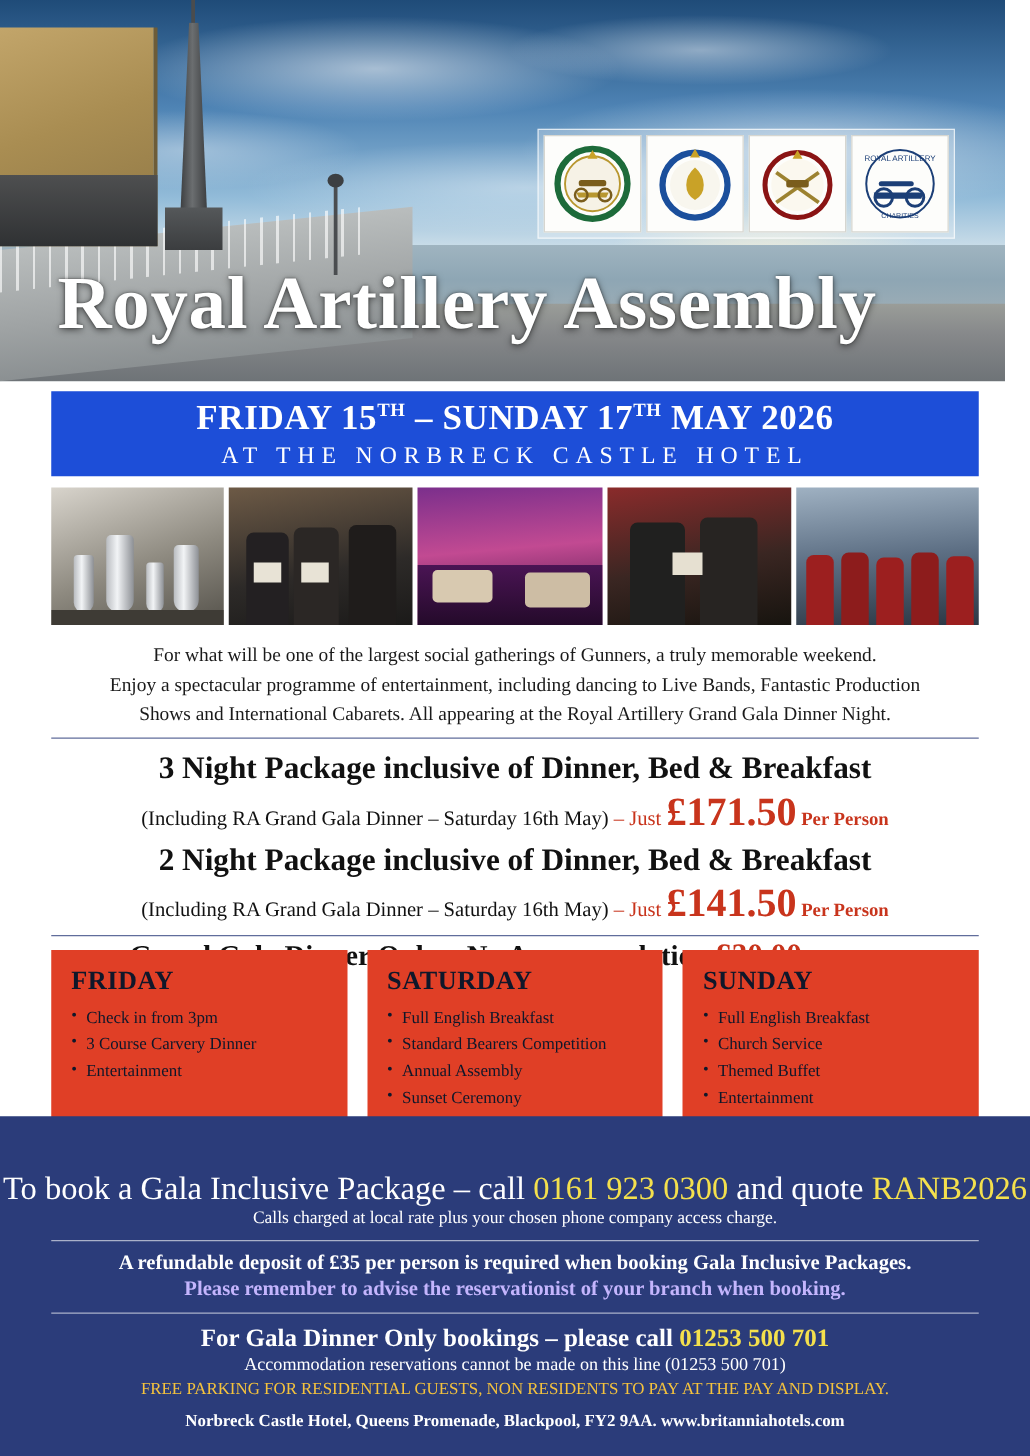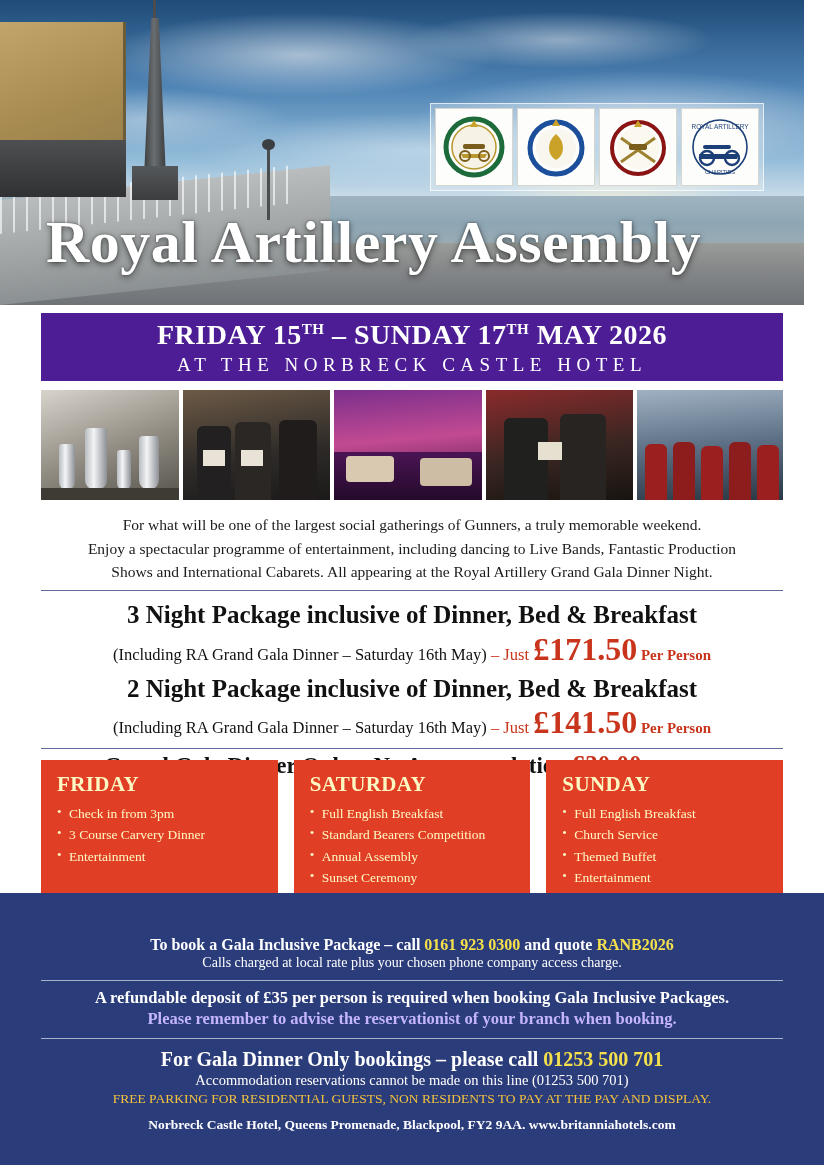--- a/index.html
+++ b/index.html
@@ -111,21 +111,21 @@
     font-family: "Liberation Serif", serif;
     font-weight: 700;
     letter-spacing: .5px;
     text-shadow: 0 2px 6px rgba(0,0,0,.55), 0 0 2px rgba(0,0,0,.5);
     white-space: nowrap;
   }
 
   
   .date-bar {
     position: absolute; left: 41px; top: 313px; width: 742px; height: 68px;
-    background: #4c1d95;
+    background: #1d4ed8;
     color: #ffffff;
     text-align: center;
     padding-top: 6px;
   }
   .date-line1 {
     font-size: 28px; font-weight: 700; letter-spacing: .5px;
   }
   .date-line1 sup { font-size: 15px; vertical-align: super; }
   .date-line2 {
     font-size: 19px; letter-spacing: 5.5px; margin-top: 3px;
@@ -179,21 +179,21 @@
   }
   .gala-only .price { color: #c8341c; font-size: 25px; }
   .gala-only .per { color: #c8341c; font-size: 16px; }
 
   
   .days {
     position: absolute; left: 41px; top: 760px; width: 742px; height: 165px;
     display: flex; gap: 16px;
   }
   .day {
-    background: #e03f26; color: #fef9c3; padding: 12px 14px 10px 16px; position: relative;
+    background: #e03f26; color: #0f172a; padding: 12px 14px 10px 16px; position: relative;
   }
   .day-fri { width: 240px; }
   .day-sat { width: 240px; }
   .day-sun { width: 240px; }
   .day h3 {
     font-size: 21px; font-weight: 700; letter-spacing: .4px; margin-bottom: 6px;
   }
   .day ul { list-style: none; }
   .day li {
     font-size: 13.5px; line-height: 1.58; padding-left: 12px; position: relative;
@@ -201,21 +201,21 @@
   .day li:before {
     content: "\2022"; position: absolute; left: 0; top: -1px; font-size: 13px;
   }
 
   
   .footer {
     position: absolute; left: 0; top: 893px; width: 824px; height: 272px;
     background: #2b3c7a; color: #fff; text-align: center;
   }
   .book-line {
-    margin-top: 43px; font-size: 16px; font-weight: 700;
+    margin-top: 43px; font-size: 26px; font-weight: 400;
   }
   .book-line .phone, .book-line .code { color: #f4e04d; }
   .calls {
     font-size: 14px; margin-top: 1px;
   }
   .f-rule { width: 742px; height: 1px; background: rgba(255,255,255,.6); margin: 9px auto 0; }
   .deposit { font-size: 16.5px; font-weight: 700; margin-top: 7px; }
   .advise { font-size: 16.5px; font-weight: 700; color: #c4b5fd; margin-top: 1px; }
   .gala-book { font-size: 20px; font-weight: 700; margin-top: 9px; }
   .gala-book .phone { color: #f4e04d; }

